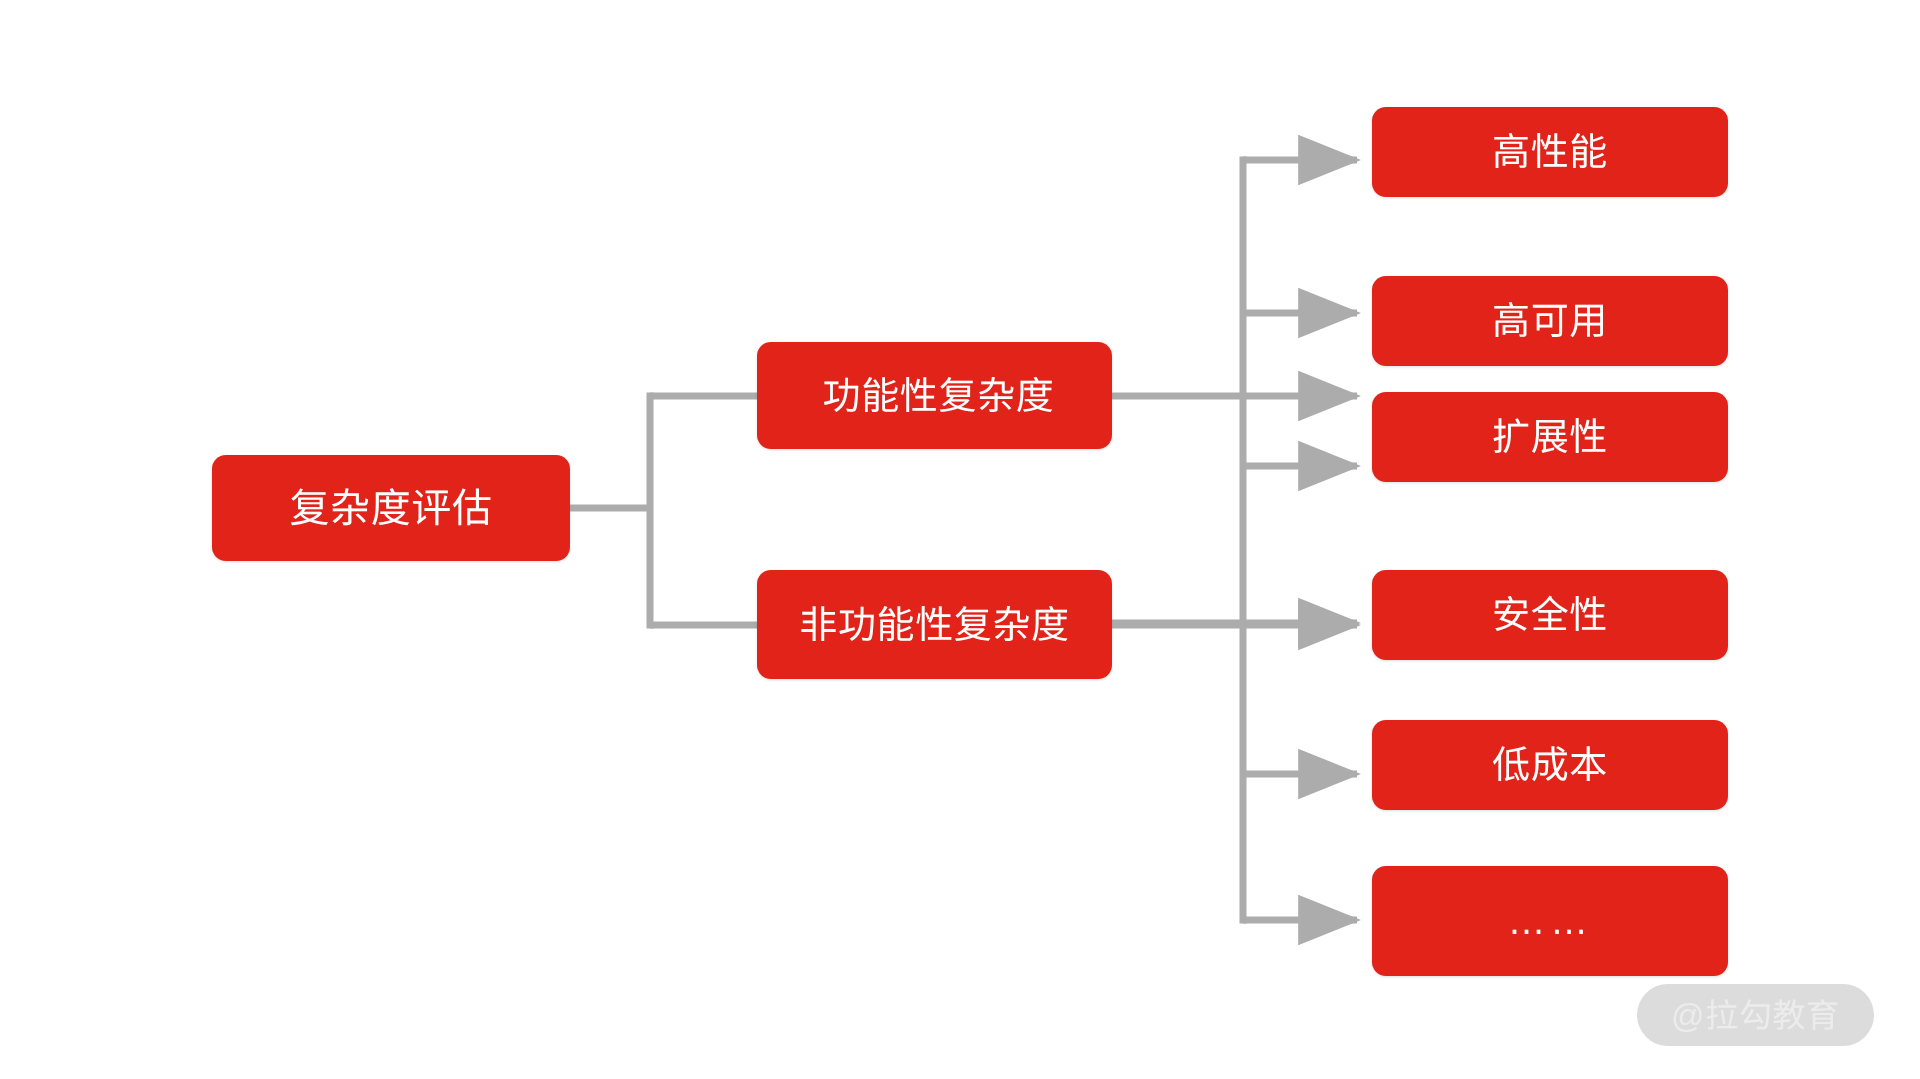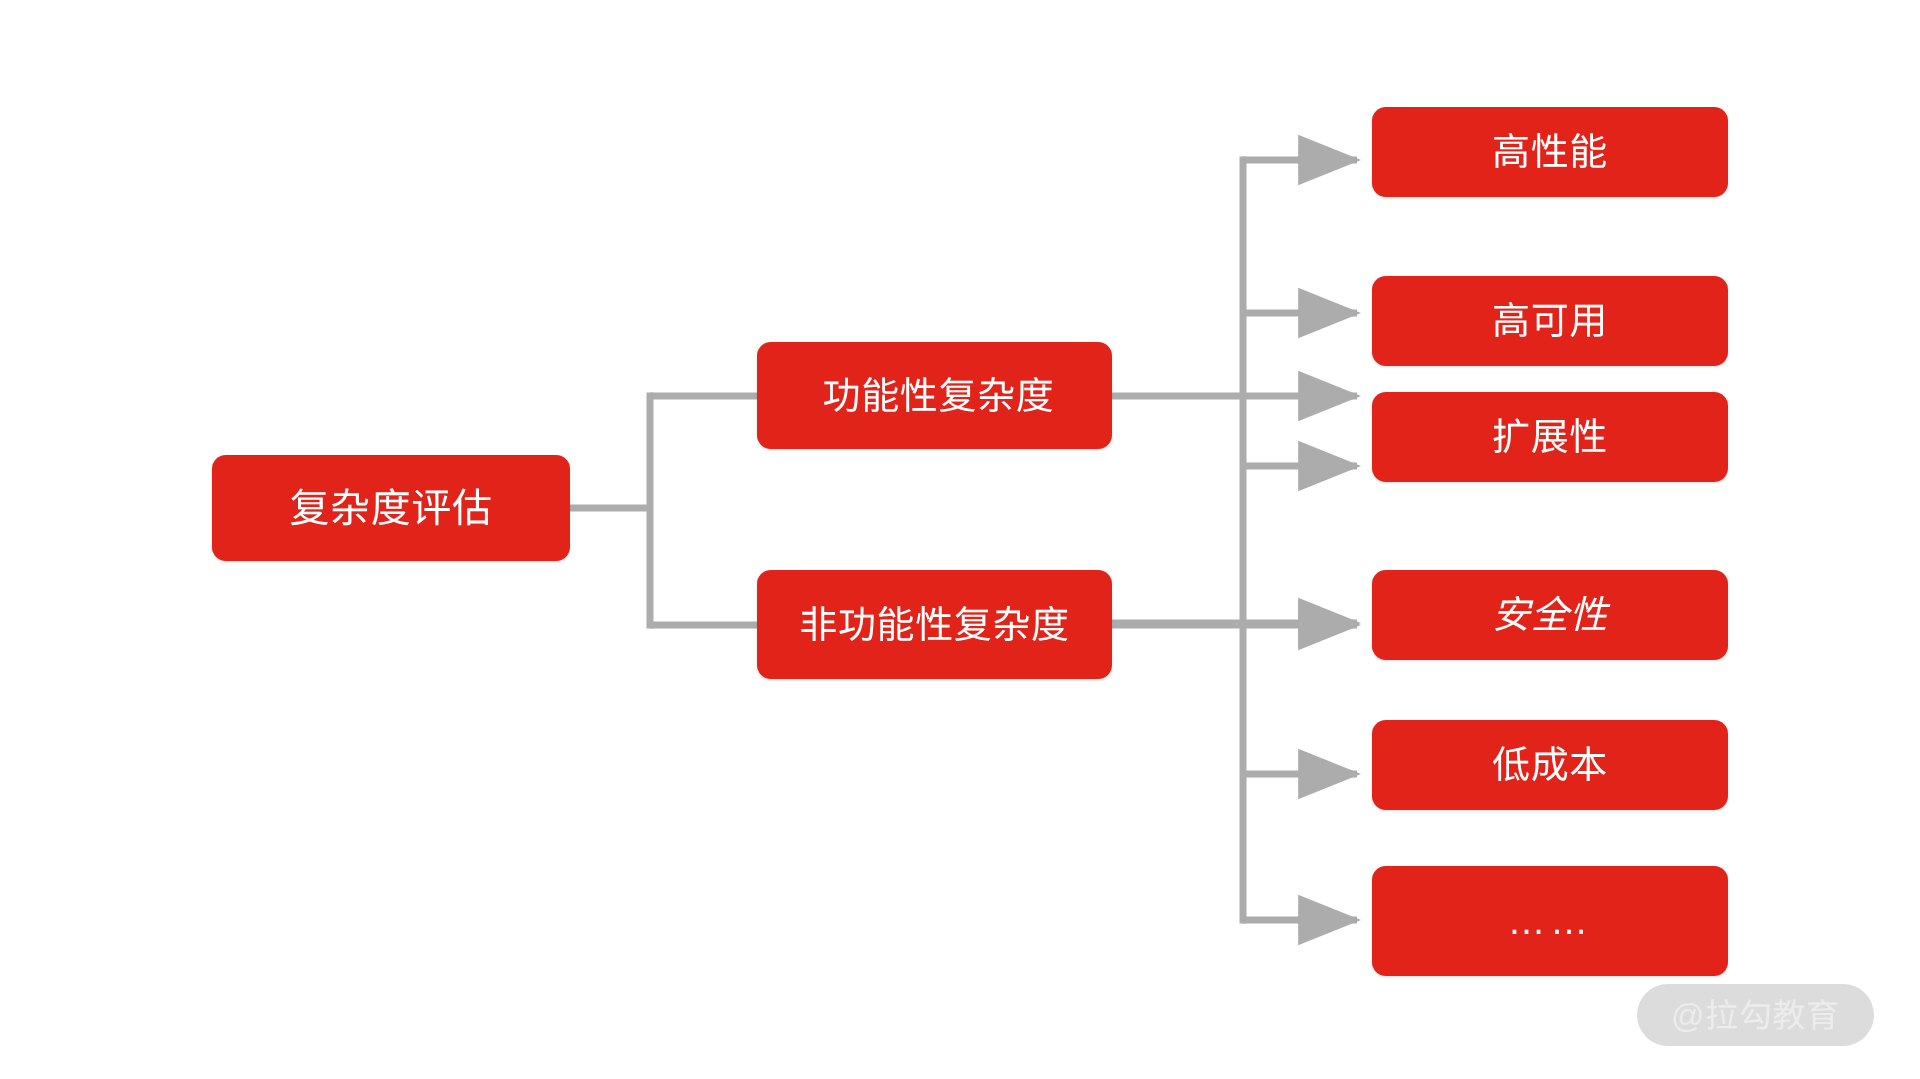--- a/index.html
+++ b/index.html
@@ -52,21 +52,21 @@
   .n-func        { left: 757px; top: 342px; width: 355px; height: 107px; padding-left: 8px; }
   .n-nonfunc     { left: 757px; top: 570px; width: 355px; height: 109px; }
   .n-func .node-label,
   .n-nonfunc .node-label     { font-size: 38px; }
 
   .n-leaf        { left: 1372px; width: 356px; height: 90px; }
   .n-leaf .node-label        { font-size: 38px; }
   .n-leaf-0 { top: 107px; }
   .n-leaf-1 { top: 276px; font-family: Liberation Serif, serif; }
   .n-leaf-2 { top: 392px; }
-  .n-leaf-3 { top: 570px; font-style: italic; }
+  .n-leaf-3 { top: 570px; }
   .n-leaf-4 { top: 720px; }
   .n-leaf-5 { top: 866px; height: 110px; }
   .n-leaf-5 .node-label { font-size: 38px; letter-spacing: 0.12em; }
 
   
   .watermark {
     position: absolute;
     left: 1637px;
     top: 984px;
     width: 237px;

